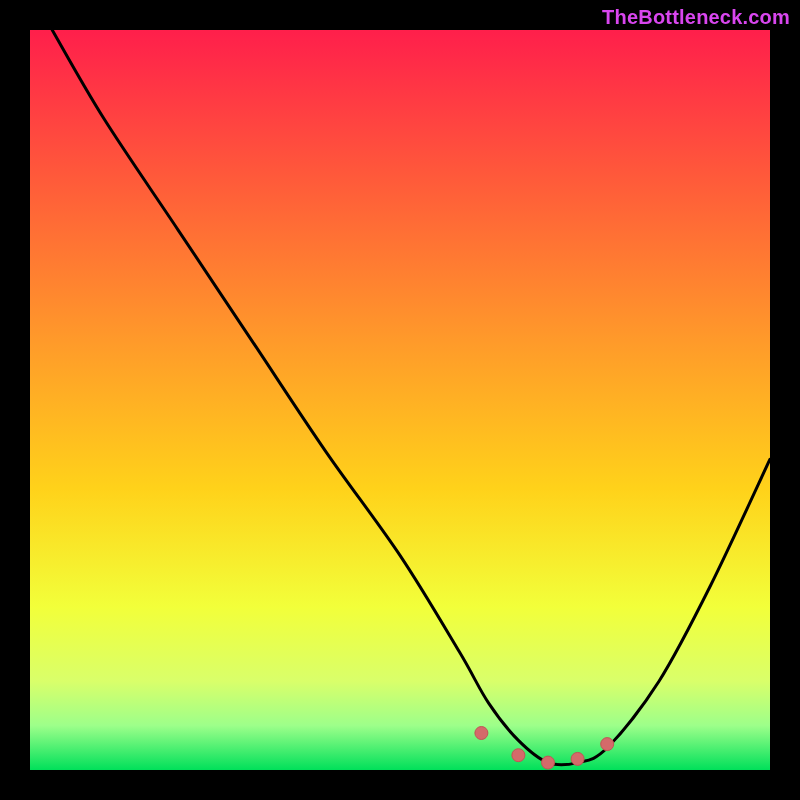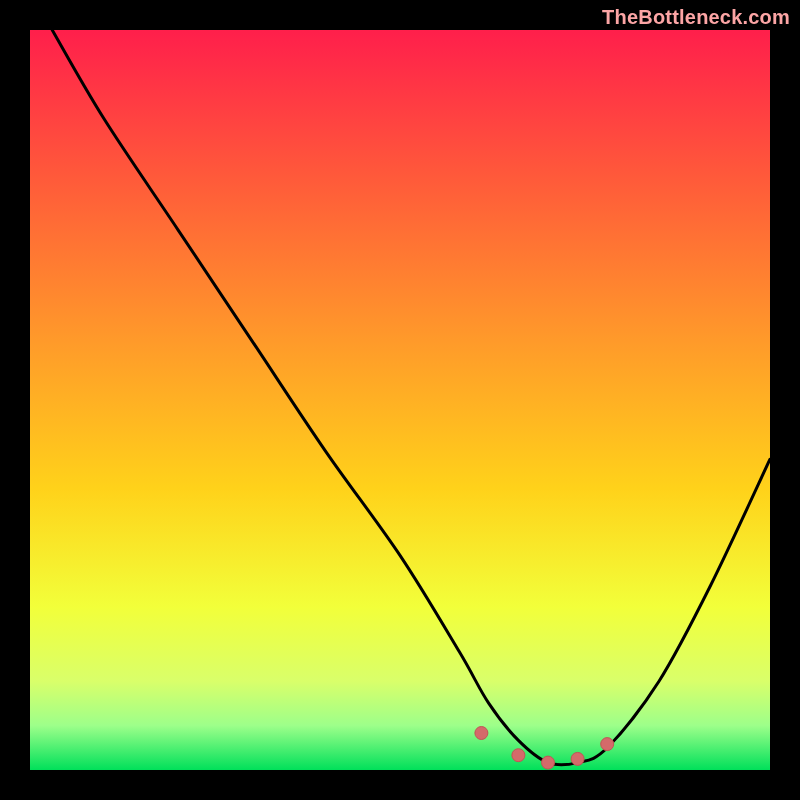--- a/index.html
+++ b/index.html
@@ -10,21 +10,21 @@
     height: 800px;
     background: #000;
   }
   .watermark {
     position: absolute;
     top: 6px;
     right: 10px;
     font-family: Arial, Helvetica, sans-serif;
     font-size: 20px;
     font-weight: 600;
-    color: #fca5a5;
+    color: #d946ef;
     letter-spacing: 0.2px;
     z-index: 10;
   }
   .plot {
     position: absolute;
     left: 30px;
     top: 30px;
     width: 740px;
     height: 740px;
   }

